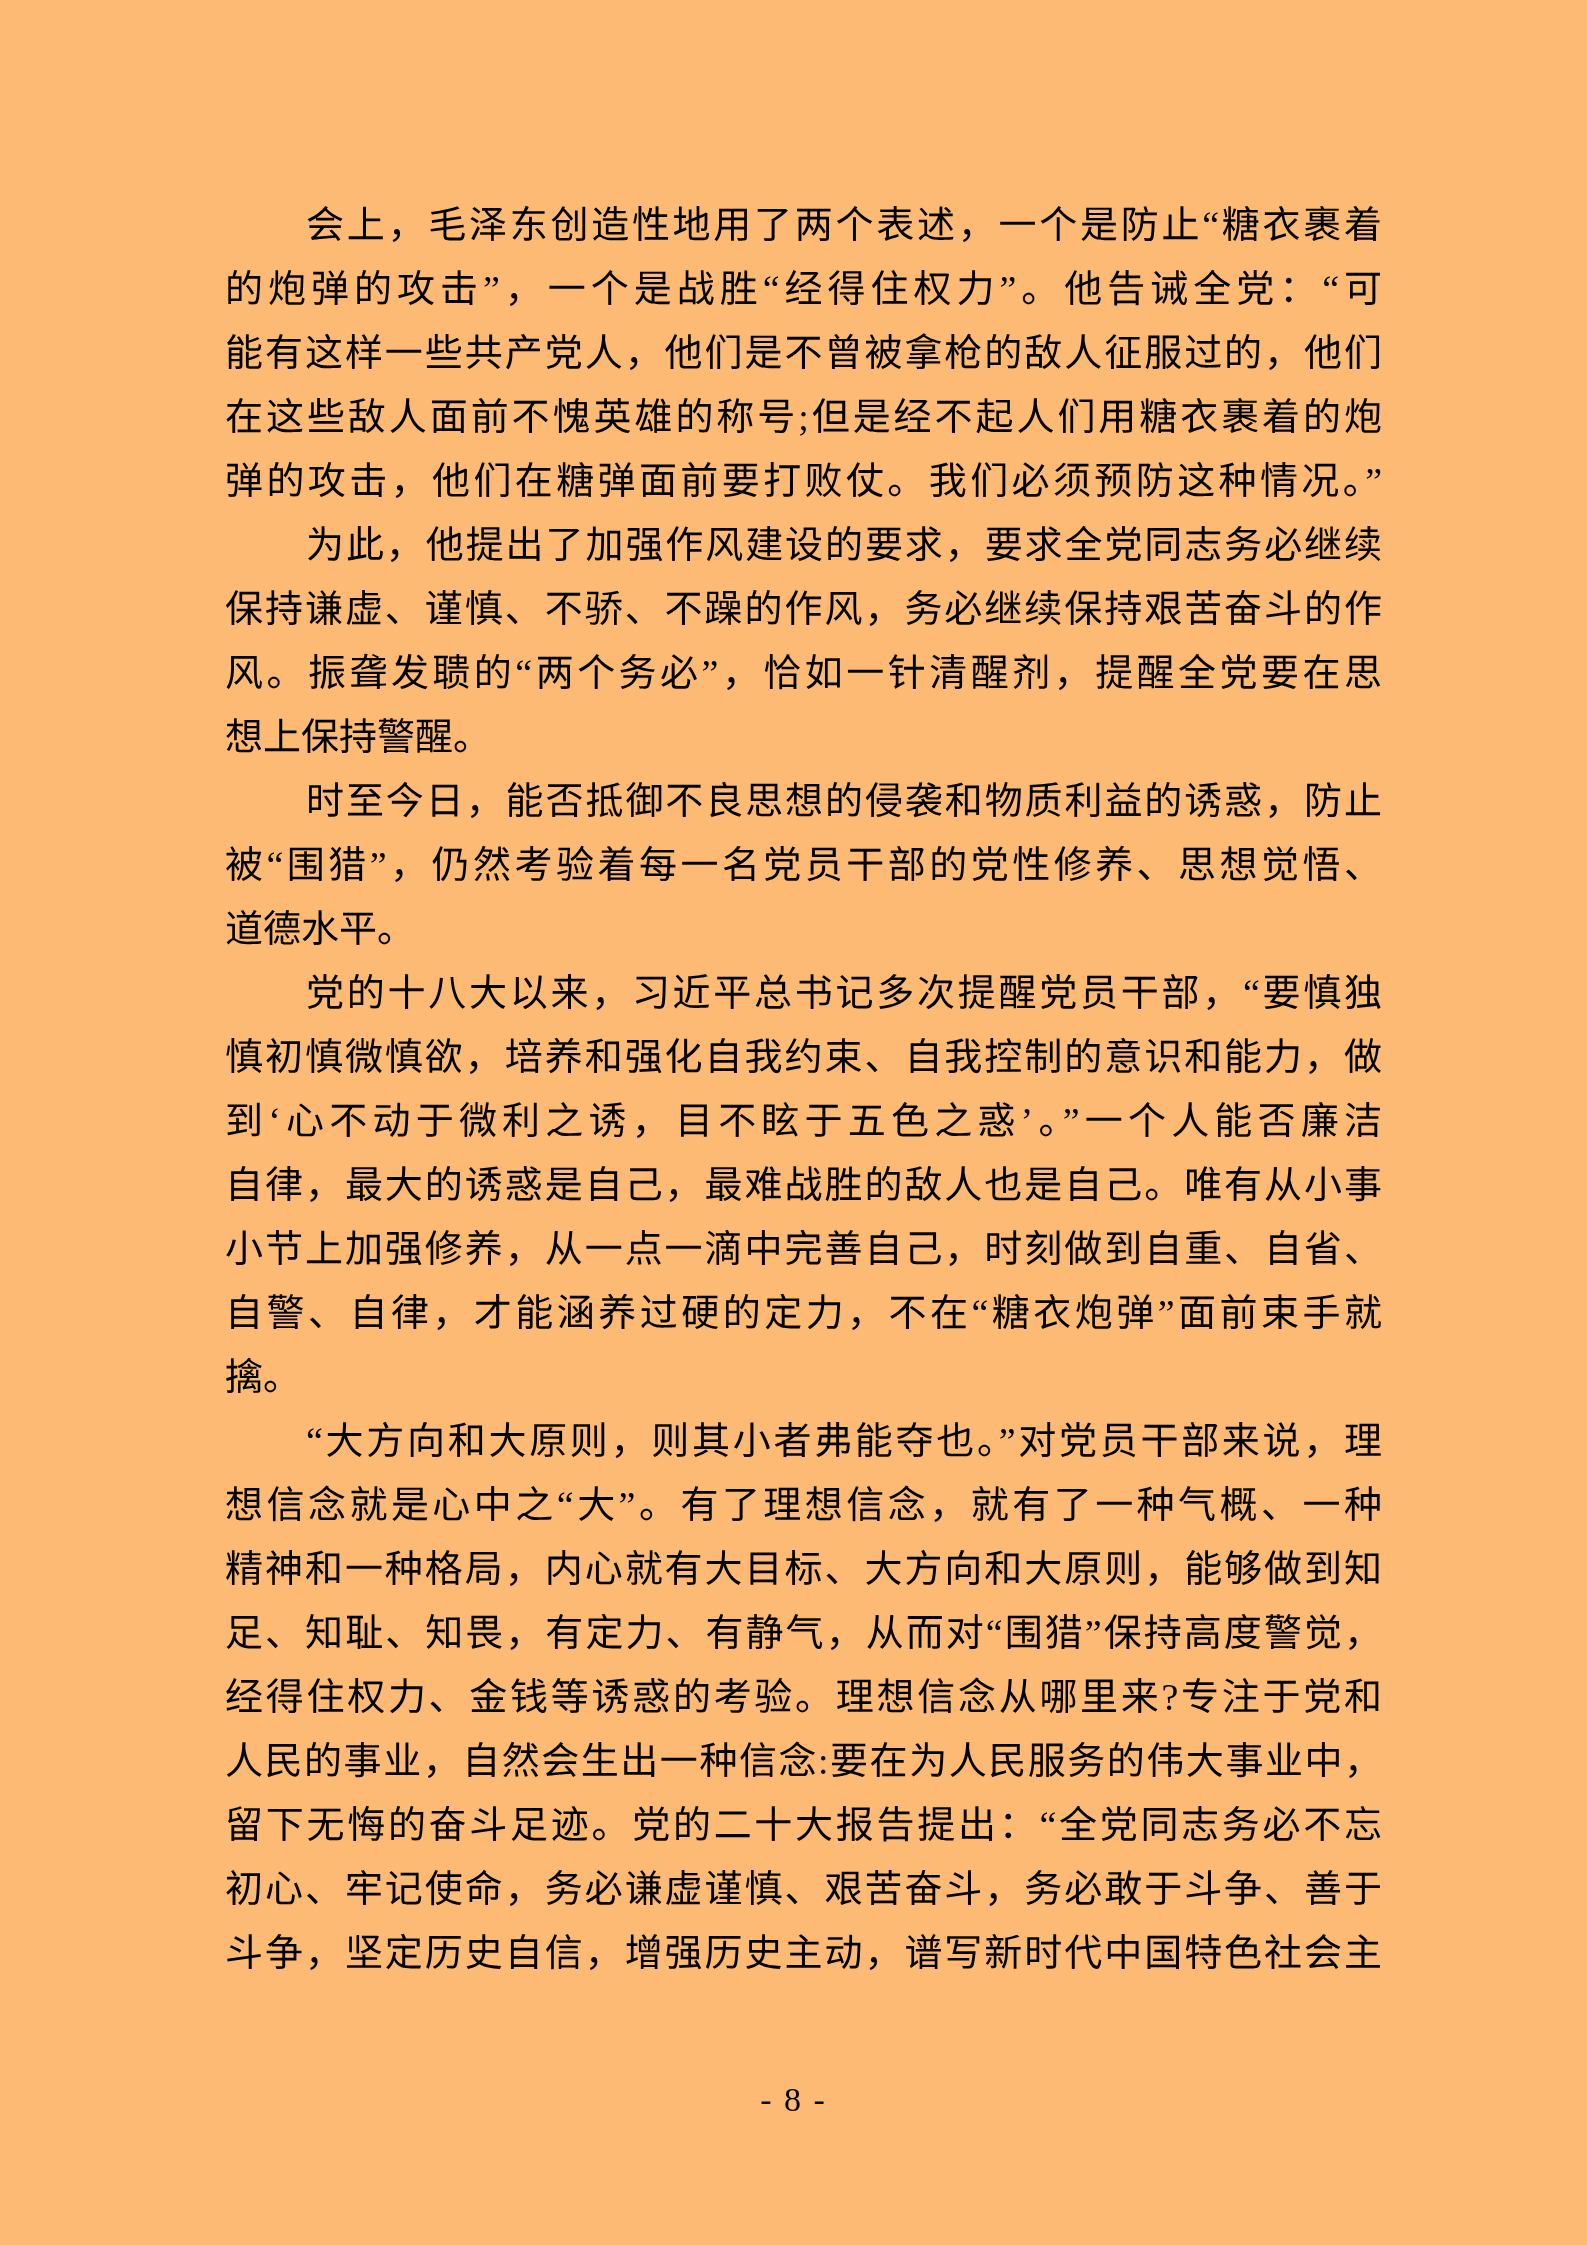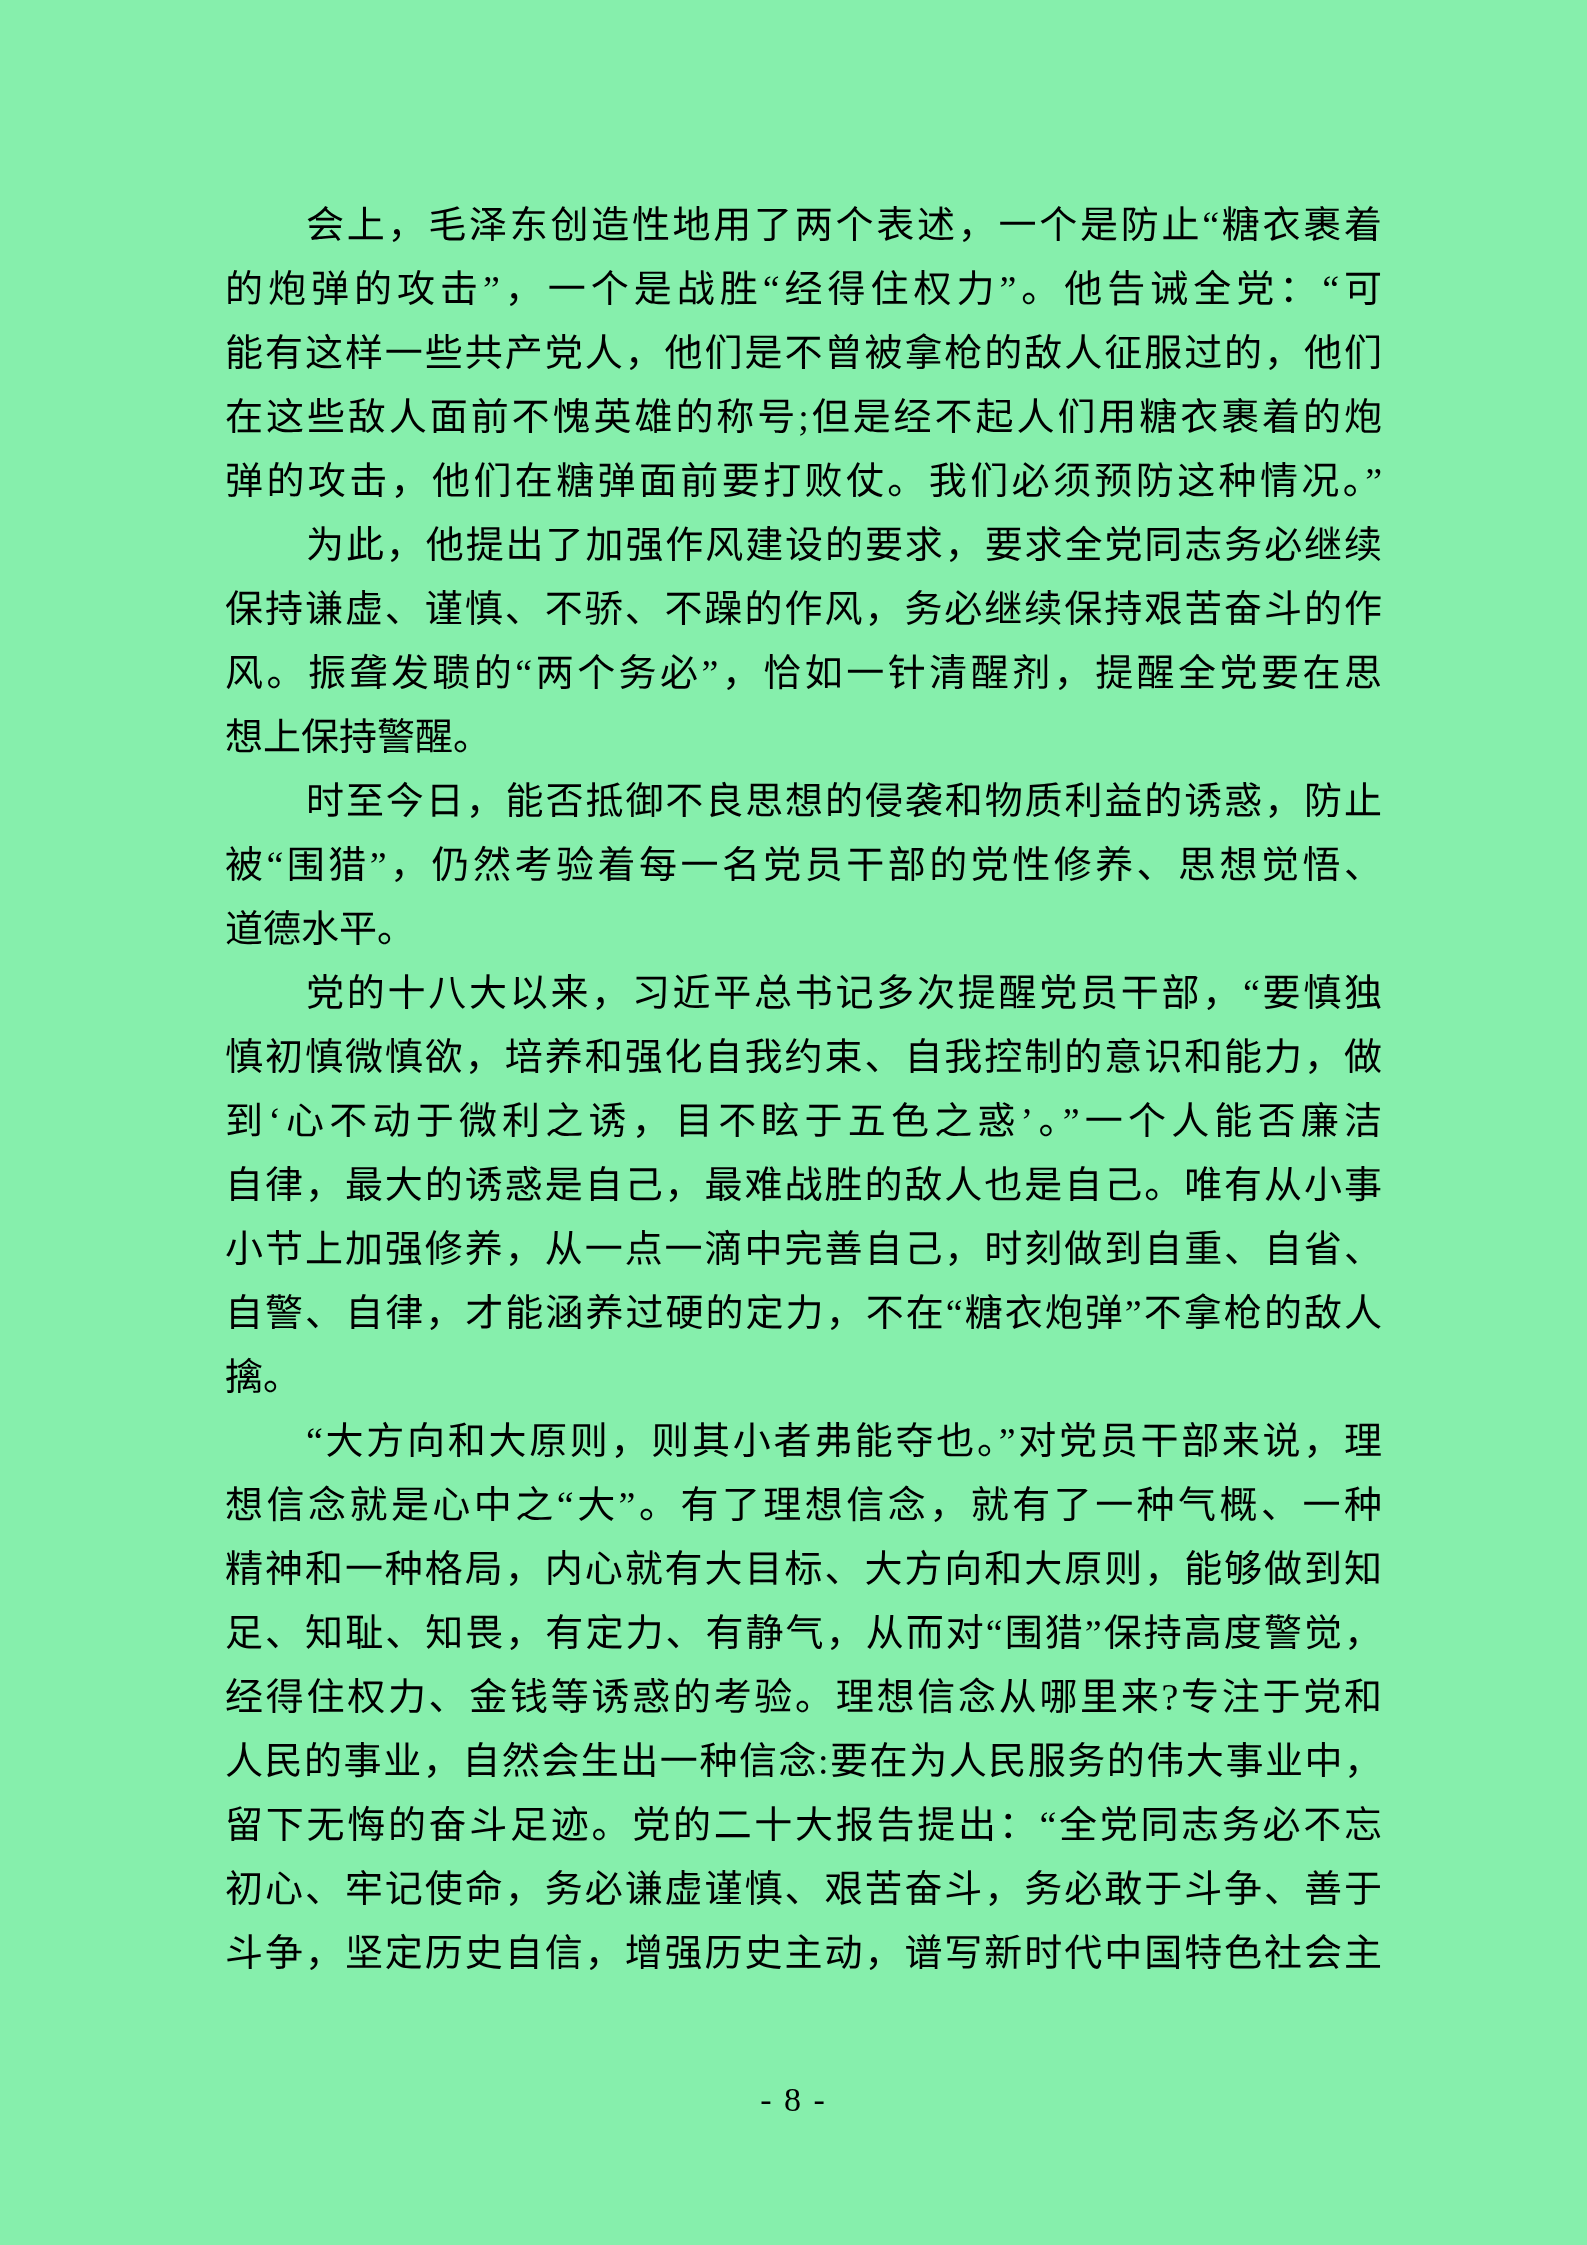--- a/index.html
+++ b/index.html
@@ -4,21 +4,21 @@
 <style>
   html, body {
     margin: 0;
     padding: 0;
     background: #ffffff;
   }
   .page {
     position: relative;
     width: 1587px;
     height: 2245px;
-    background: #86efac;
+    background: #fdba74;
     overflow: hidden;
     font-family: "Liberation Serif", "DejaVu Serif", serif;
     color: #000000;
   }
   .text-block {
     position: absolute;
     left: 225px;
     top: 193px;
     width: 1157px;
   }
@@ -77,21 +77,21 @@
         <div class="line first">时至今日，能否抵御不良思想的侵袭和物质利益的诱惑，防止</div>
         <div class="line">被“围猎”，仍然考验着每一名党员干部的党性修养、思想觉悟、</div>
         <div class="line short">道德水平。</div>
       </div>
       <div class="paragraph">
         <div class="line first">党的十八大以来，习近平总书记多次提醒党员干部，“要慎独</div>
         <div class="line">慎初慎微慎欲，培养和强化自我约束、自我控制的意识和能力，做</div>
         <div class="line">到‘心不动于微利之诱，目不眩于五色之惑’。”一个人能否廉洁</div>
         <div class="line">自律，最大的诱惑是自己，最难战胜的敌人也是自己。唯有从小事</div>
         <div class="line">小节上加强修养，从一点一滴中完善自己，时刻做到自重、自省、</div>
-        <div class="line">自警、自律，才能涵养过硬的定力，不在“糖衣炮弹”不拿枪的敌人</div>
+        <div class="line">自警、自律，才能涵养过硬的定力，不在“糖衣炮弹”面前束手就</div>
         <div class="line short">擒。</div>
       </div>
       <div class="paragraph">
         <div class="line first">“大方向和大原则，则其小者弗能夺也。”对党员干部来说，理</div>
         <div class="line">想信念就是心中之“大”。有了理想信念，就有了一种气概、一种</div>
         <div class="line">精神和一种格局，内心就有大目标、大方向和大原则，能够做到知</div>
         <div class="line">足、知耻、知畏，有定力、有静气，从而对“围猎”保持高度警觉，</div>
         <div class="line">经得住权力、金钱等诱惑的考验。理想信念从哪里来?专注于党和</div>
         <div class="line">人民的事业，自然会生出一种信念:要在为人民服务的伟大事业中，</div>
         <div class="line">留下无悔的奋斗足迹。党的二十大报告提出：“全党同志务必不忘</div>

